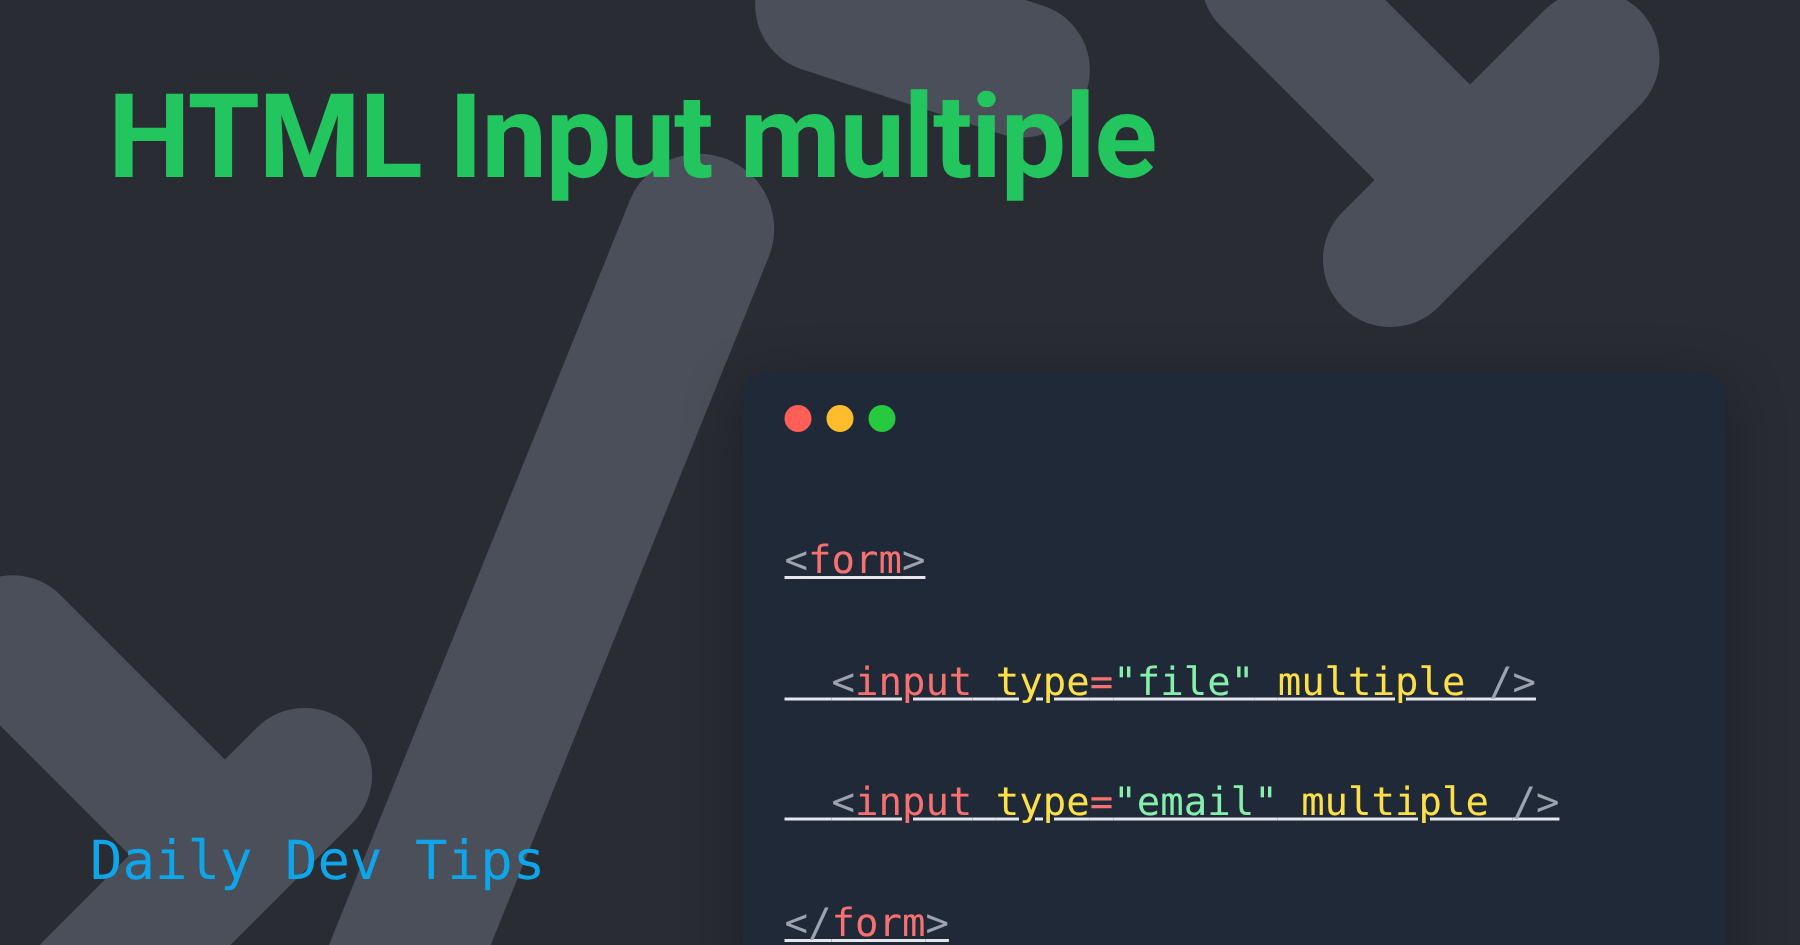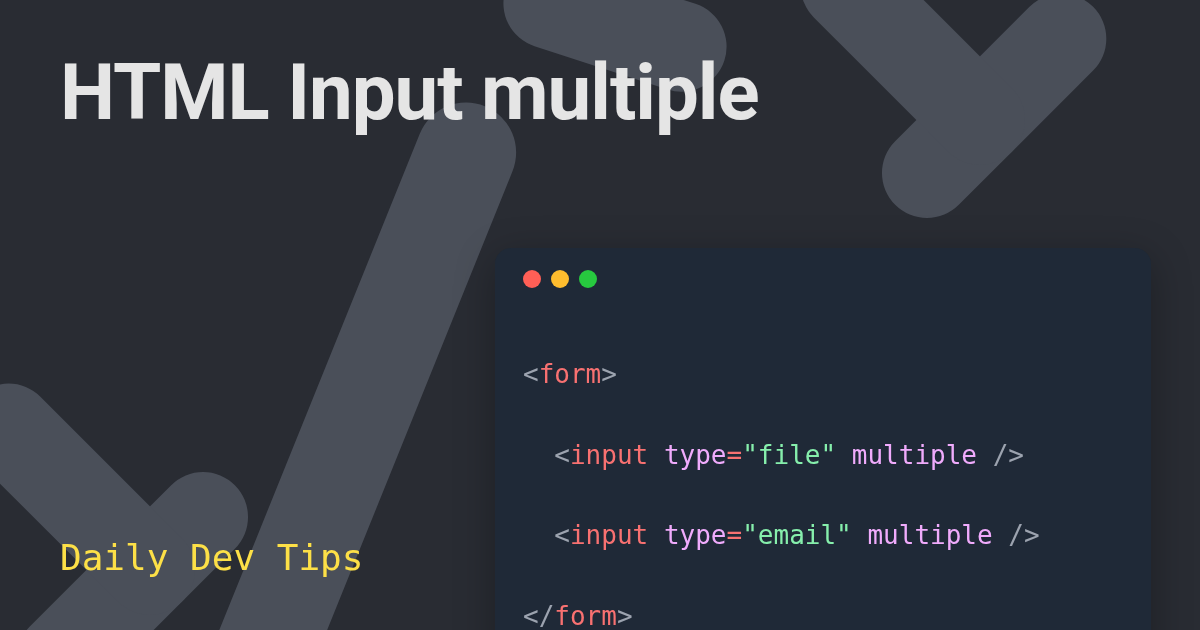--- a/index.html
+++ b/index.html
@@ -27,35 +27,35 @@
       position: absolute;
       top: 0;
       left: 0;
       width: 1200px;
       height: 630px;
     }
     
     .title {
       position: absolute;
       top: 50px;
-      left: 60px;
+      left: 72px;
       font-size: 78px;
       font-weight: 700;
-      color: #e5e5e5;
+      color: #22c55e;
       line-height: 1.1;
       letter-spacing: -1px;
     }
     
     .footer-text {
       position: absolute;
-      bottom: 52px;
+      bottom: 35px;
       left: 60px;
       font-size: 36px;
       font-weight: 400;
-      color: #fde047;
+      color: #0ea5e9;
       font-family: ui-monospace, "SF Mono", Menlo, Monaco, Consolas, monospace;
     }
     
     .code-window {
       position: absolute;
       top: 248px;
       left: 495px;
       width: 656px;
       background: #1f2937;
       border-radius: 16px;
@@ -82,25 +82,26 @@
     .code-content {
       font-family: ui-monospace, "SF Mono", Menlo, Monaco, Consolas, monospace;
       font-size: 26px;
       line-height: 1.55;
       white-space: pre;
       color: #e5e7eb;
     }
     
     .code-line {
       display: block;
+      text-decoration: underline;
     }
     
     .tok-bracket { color: #9ca3af; }
     .tok-tag { color: #f87171; }
-    .tok-attr { color: #f0abfc; }
+    .tok-attr { color: #fde047; }
     .tok-eq { color: #f87171; }
     .tok-string { color: #86efac; }
   </style>
 </head>
 <body>
 
 <div class="bg-shapes">
   <svg viewBox="0 0 1200 630">
     <g fill="#4a4f59">
 

